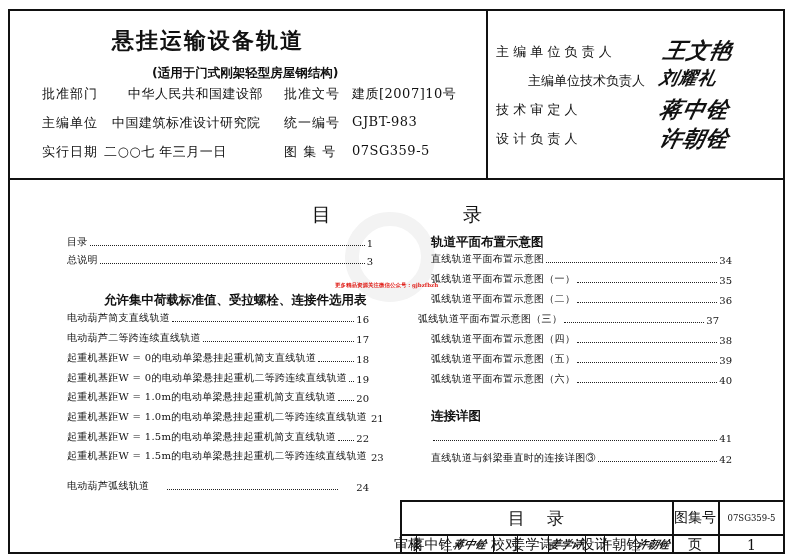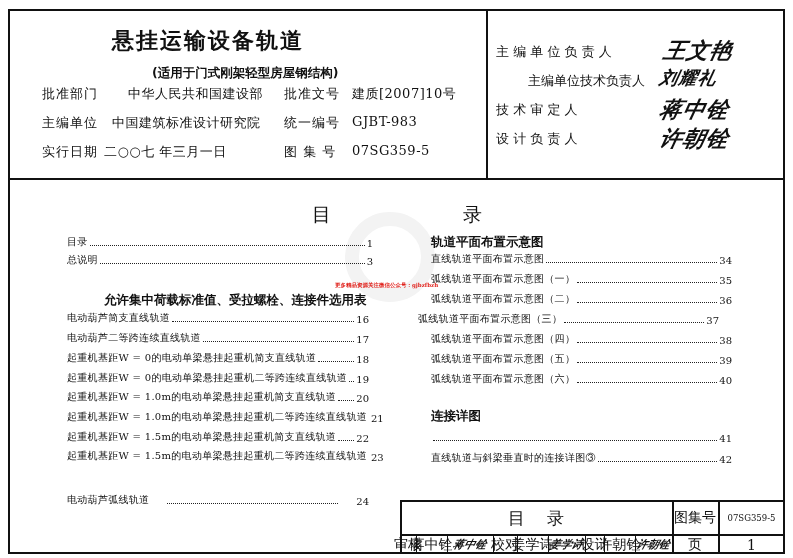--- a/index.html
+++ b/index.html
@@ -132,21 +132,21 @@
   <div class="entry" style="left:67px; top:428px; width:302px;">
       <span class="t">起重机基距W = 1.5m的电动单梁悬挂起重机简支直线轨道</span>
       <span class="dots"></span>
       <span class="p">22</span>
     </div>
   <div class="entry" style="left:67px; top:447px; width:302px;">
       <span class="t">起重机基距W = 1.5m的电动单梁悬挂起重机二等跨连续直线轨道</span>
       <span class="dots"></span>
       <span class="p">23</span>
     </div>
-  <div class="entry" style="left:67px; top:491px; width:302px;gap:16px;">
+  <div class="entry" style="left:67px; top:477px; width:302px;gap:16px;">
       <span class="t">电动葫芦弧线轨道</span>
       <span class="dots"></span>
       <span class="p">24</span>
     </div>
 </div>
 
 <div class="section-title" style="left:431px; top:234px;">轨道平面布置示意图</div>
 <div>
   <div class="entry" style="left:431px; top:250px; width:301px;">
       <span class="t">直线轨道平面布置示意图</span>

